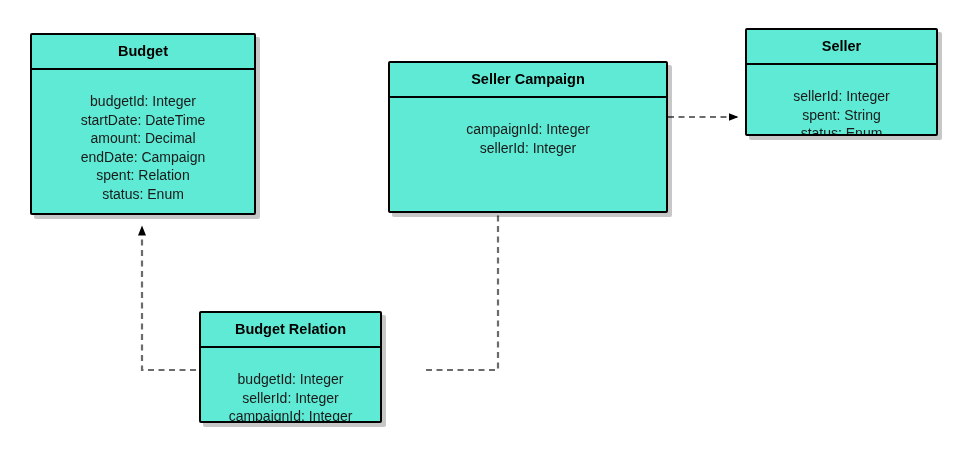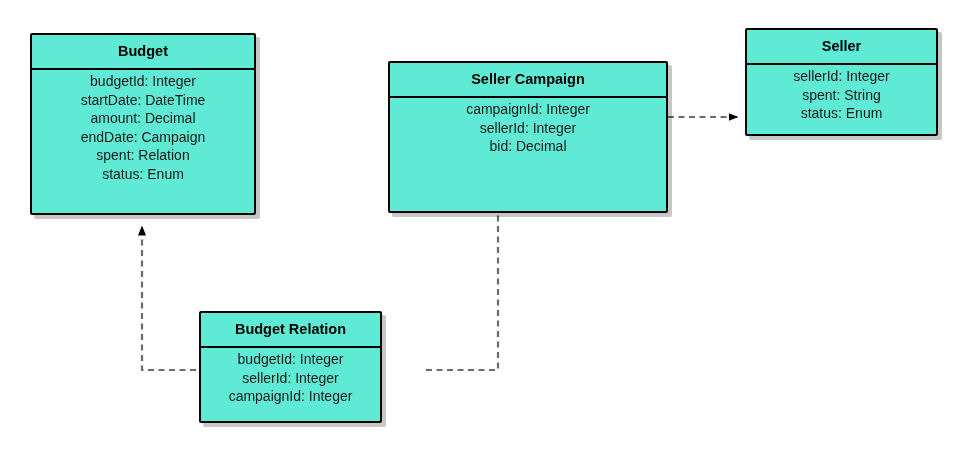--- a/index.html
+++ b/index.html
@@ -43,21 +43,21 @@
     height: 33px;
     line-height: 33px;
     text-align: center;
     font-weight: bold;
     font-size: 14.5px;
     color: #000000;
     border-bottom: 2px solid #000000;
     white-space: nowrap;
   }
   .entity-body {
-    padding-top: 2px;
+    padding-top: 22px;
     text-align: center;
   }
   .attr {
     font-size: 14px;
     line-height: 18.5px;
     color: #1a1a1a;
     white-space: nowrap;
   }
 </style>
 </head>
@@ -92,21 +92,20 @@
       <div class="attr">spent: Relation</div>
       <div class="attr">status: Enum</div>
     </div>
   </div>
 
   <div class="entity" style="left:388px; top:33px; width:280px; height:152px;margin-top:28px;">
     <div class="entity-header">Seller Campaign</div>
     <div class="entity-body">
       <div class="attr">campaignId: Integer</div>
       <div class="attr">sellerId: Integer</div>
-      <div class="attr">bid: Decimal</div>
     </div>
   </div>
 
   <div class="entity" style="left:745px; top:28px; width:193px; height:108px;">
     <div class="entity-header">Seller</div>
     <div class="entity-body">
       <div class="attr">sellerId: Integer</div>
       <div class="attr">spent: String</div>
       <div class="attr">status: Enum</div>
     </div>

